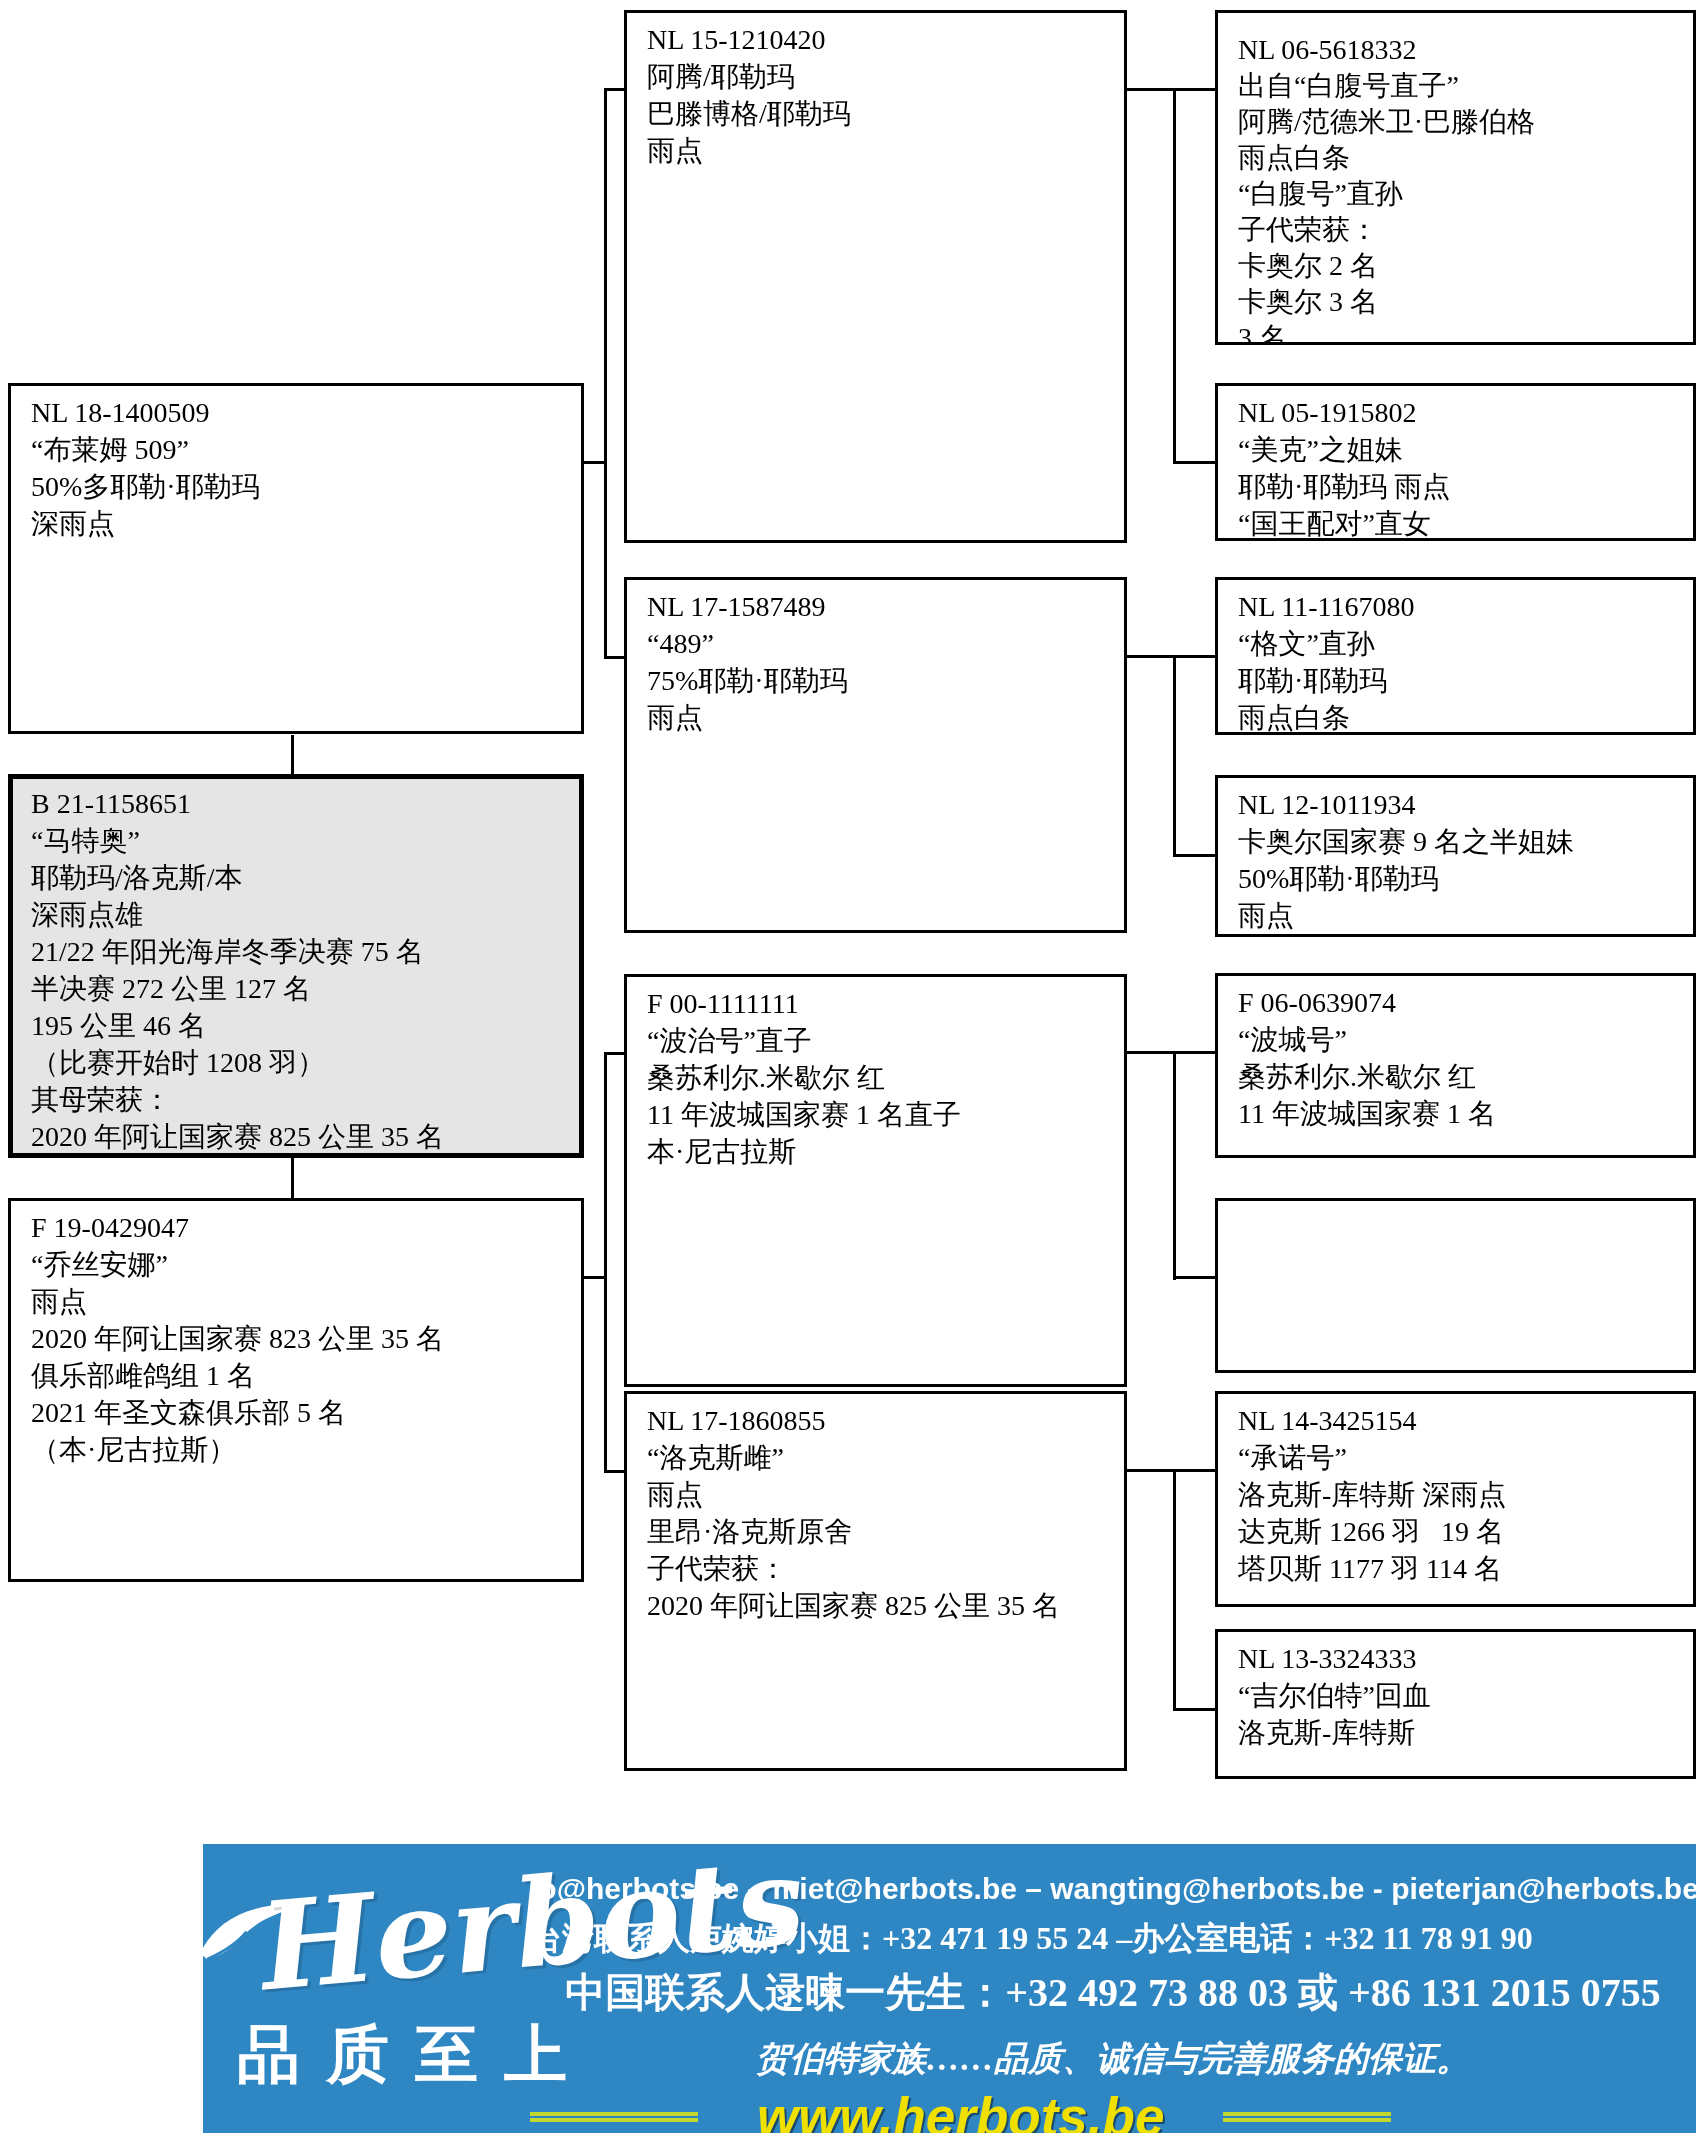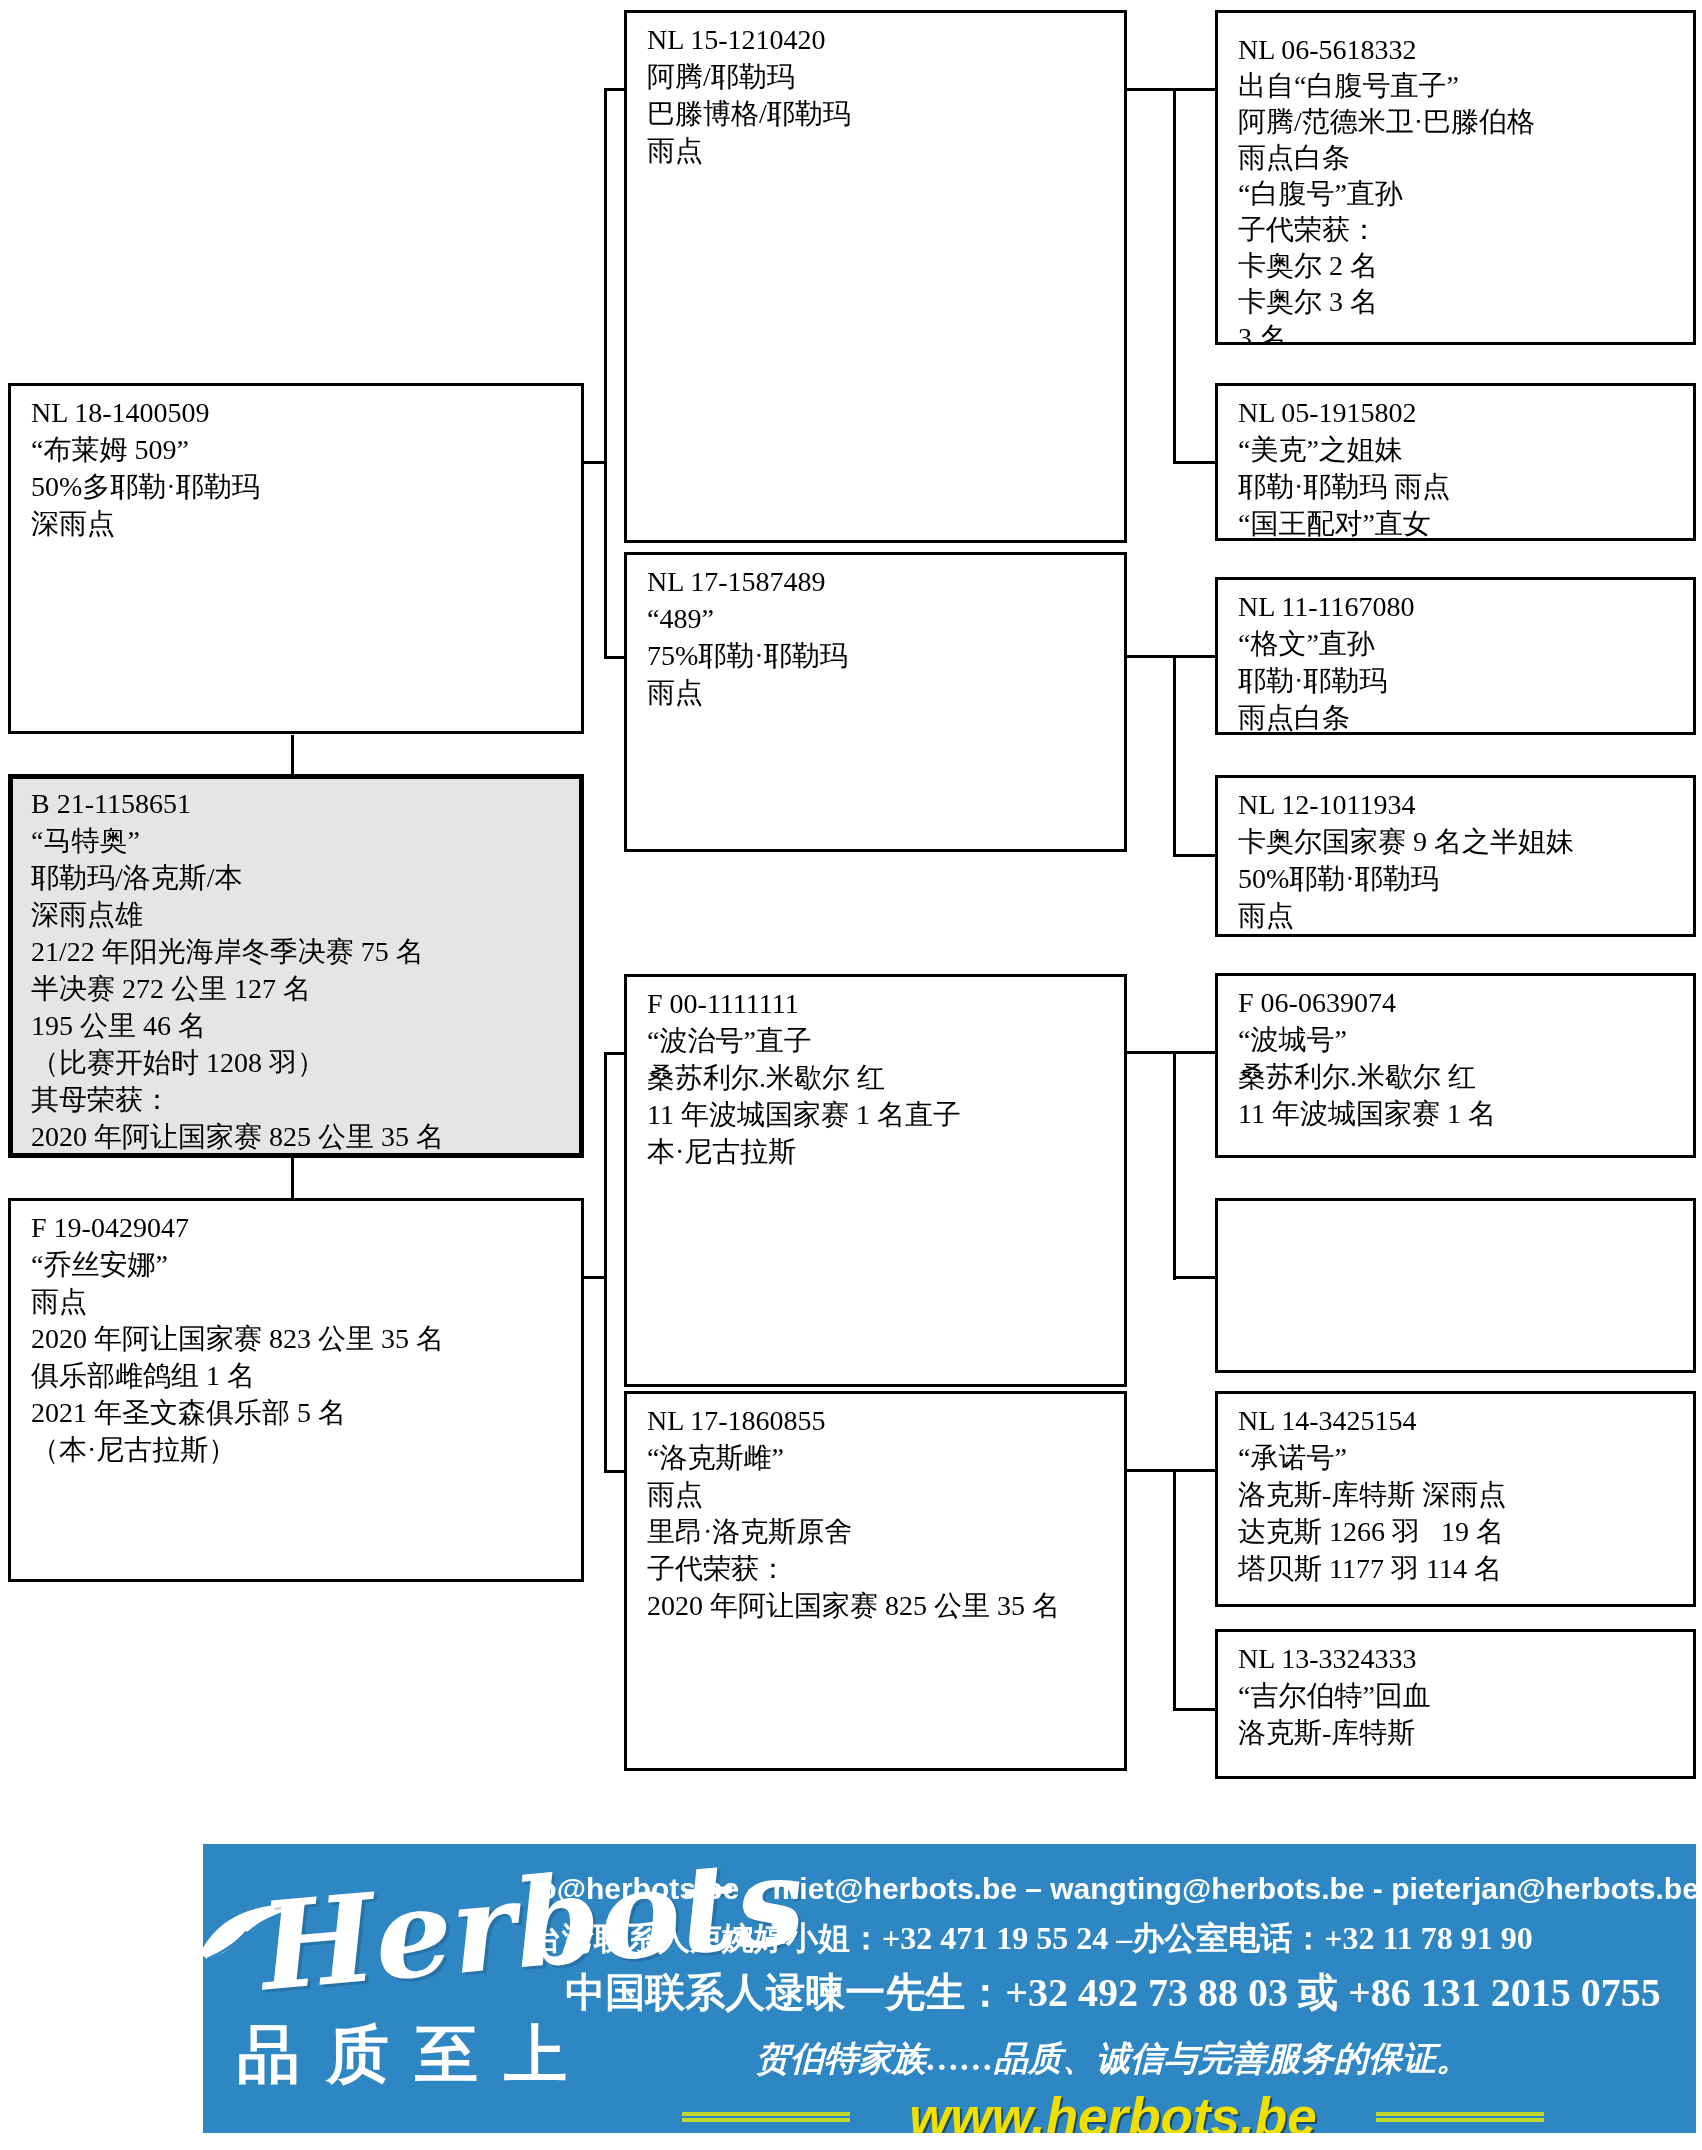--- a/index.html
+++ b/index.html
@@ -22,21 +22,21 @@
   .feather{position:absolute;left:-8px;top:48px;}
   .logo-sub{position:absolute;left:34px;top:168px;font-size:63px;font-weight:bold;color:#fff;
             letter-spacing:26px;font-family:"Liberation Serif","DejaVu Serif",serif;}
   .banner-right{position:absolute;left:327px;top:12px;width:1166px;height:100%;}
   .b-emails{position:absolute;left:0;top:16px;width:100%;font-family:"Liberation Sans","DejaVu Sans",sans-serif;
             font-weight:bold;font-size:30px;color:#fff;white-space:nowrap;}
   .b-line2{position:absolute;left:0;top:61px;width:100%;text-align:left;font-weight:bold;font-size:32px;color:#fff;white-space:nowrap;}
   .b-line3{position:absolute;left:0;top:109px;width:100%;text-align:center;font-weight:bold;font-size:40px;color:#fff;white-space:nowrap;}
   .b-tagline{position:absolute;left:0;top:180px;width:100%;text-align:center;font-weight:bold;font-style:italic;
              font-size:34px;color:#fff;white-space:nowrap;}
-  .web-row{position:absolute;left:0;top:230px;width:100%;display:flex;align-items:center;justify-content:center;gap:59px;}
+  .web-row{position:absolute;left:0;top:230px;width:100%;display:flex;align-items:center;gap:59px;}
   .dbl-line{width:168px;height:10px;border-top:4px solid;border-bottom:4px solid;box-sizing:border-box;}
   .website{font-size:53px;font-weight:bold;font-style:italic;font-family:"Liberation Sans","DejaVu Sans",sans-serif;
            text-shadow:2px 2px 0 rgba(0,0,0,.45);}
 </style>
 </head>
 <body>
 
 <div class="canvas">
 
   <div class="pbox" style="left:8px;top:383px;width:576px;height:351px">
@@ -77,21 +77,21 @@
 
   <div class="pbox" style="left:624px;top:10px;width:503px;height:533px">
     <div>
         <div class="box-line">NL 15-1210420</div>
         <div class="box-line">阿腾/耶勒玛</div>
         <div class="box-line">巴滕博格/耶勒玛</div>
         <div class="box-line">雨点</div>
       </div>
   </div>
 
-  <div class="pbox" style="left:624px;top:552px;width:503px;height:300px">
+  <div class="pbox" style="left:624px;top:577px;width:503px;height:356px">
     <div>
         <div class="box-line">NL 17-1587489</div>
         <div class="box-line">“489”</div>
         <div class="box-line">75%耶勒·耶勒玛</div>
         <div class="box-line">雨点</div>
       </div>
   </div>
 
   <div class="pbox" style="left:624px;top:974px;width:503px;height:413px">
     <div>

